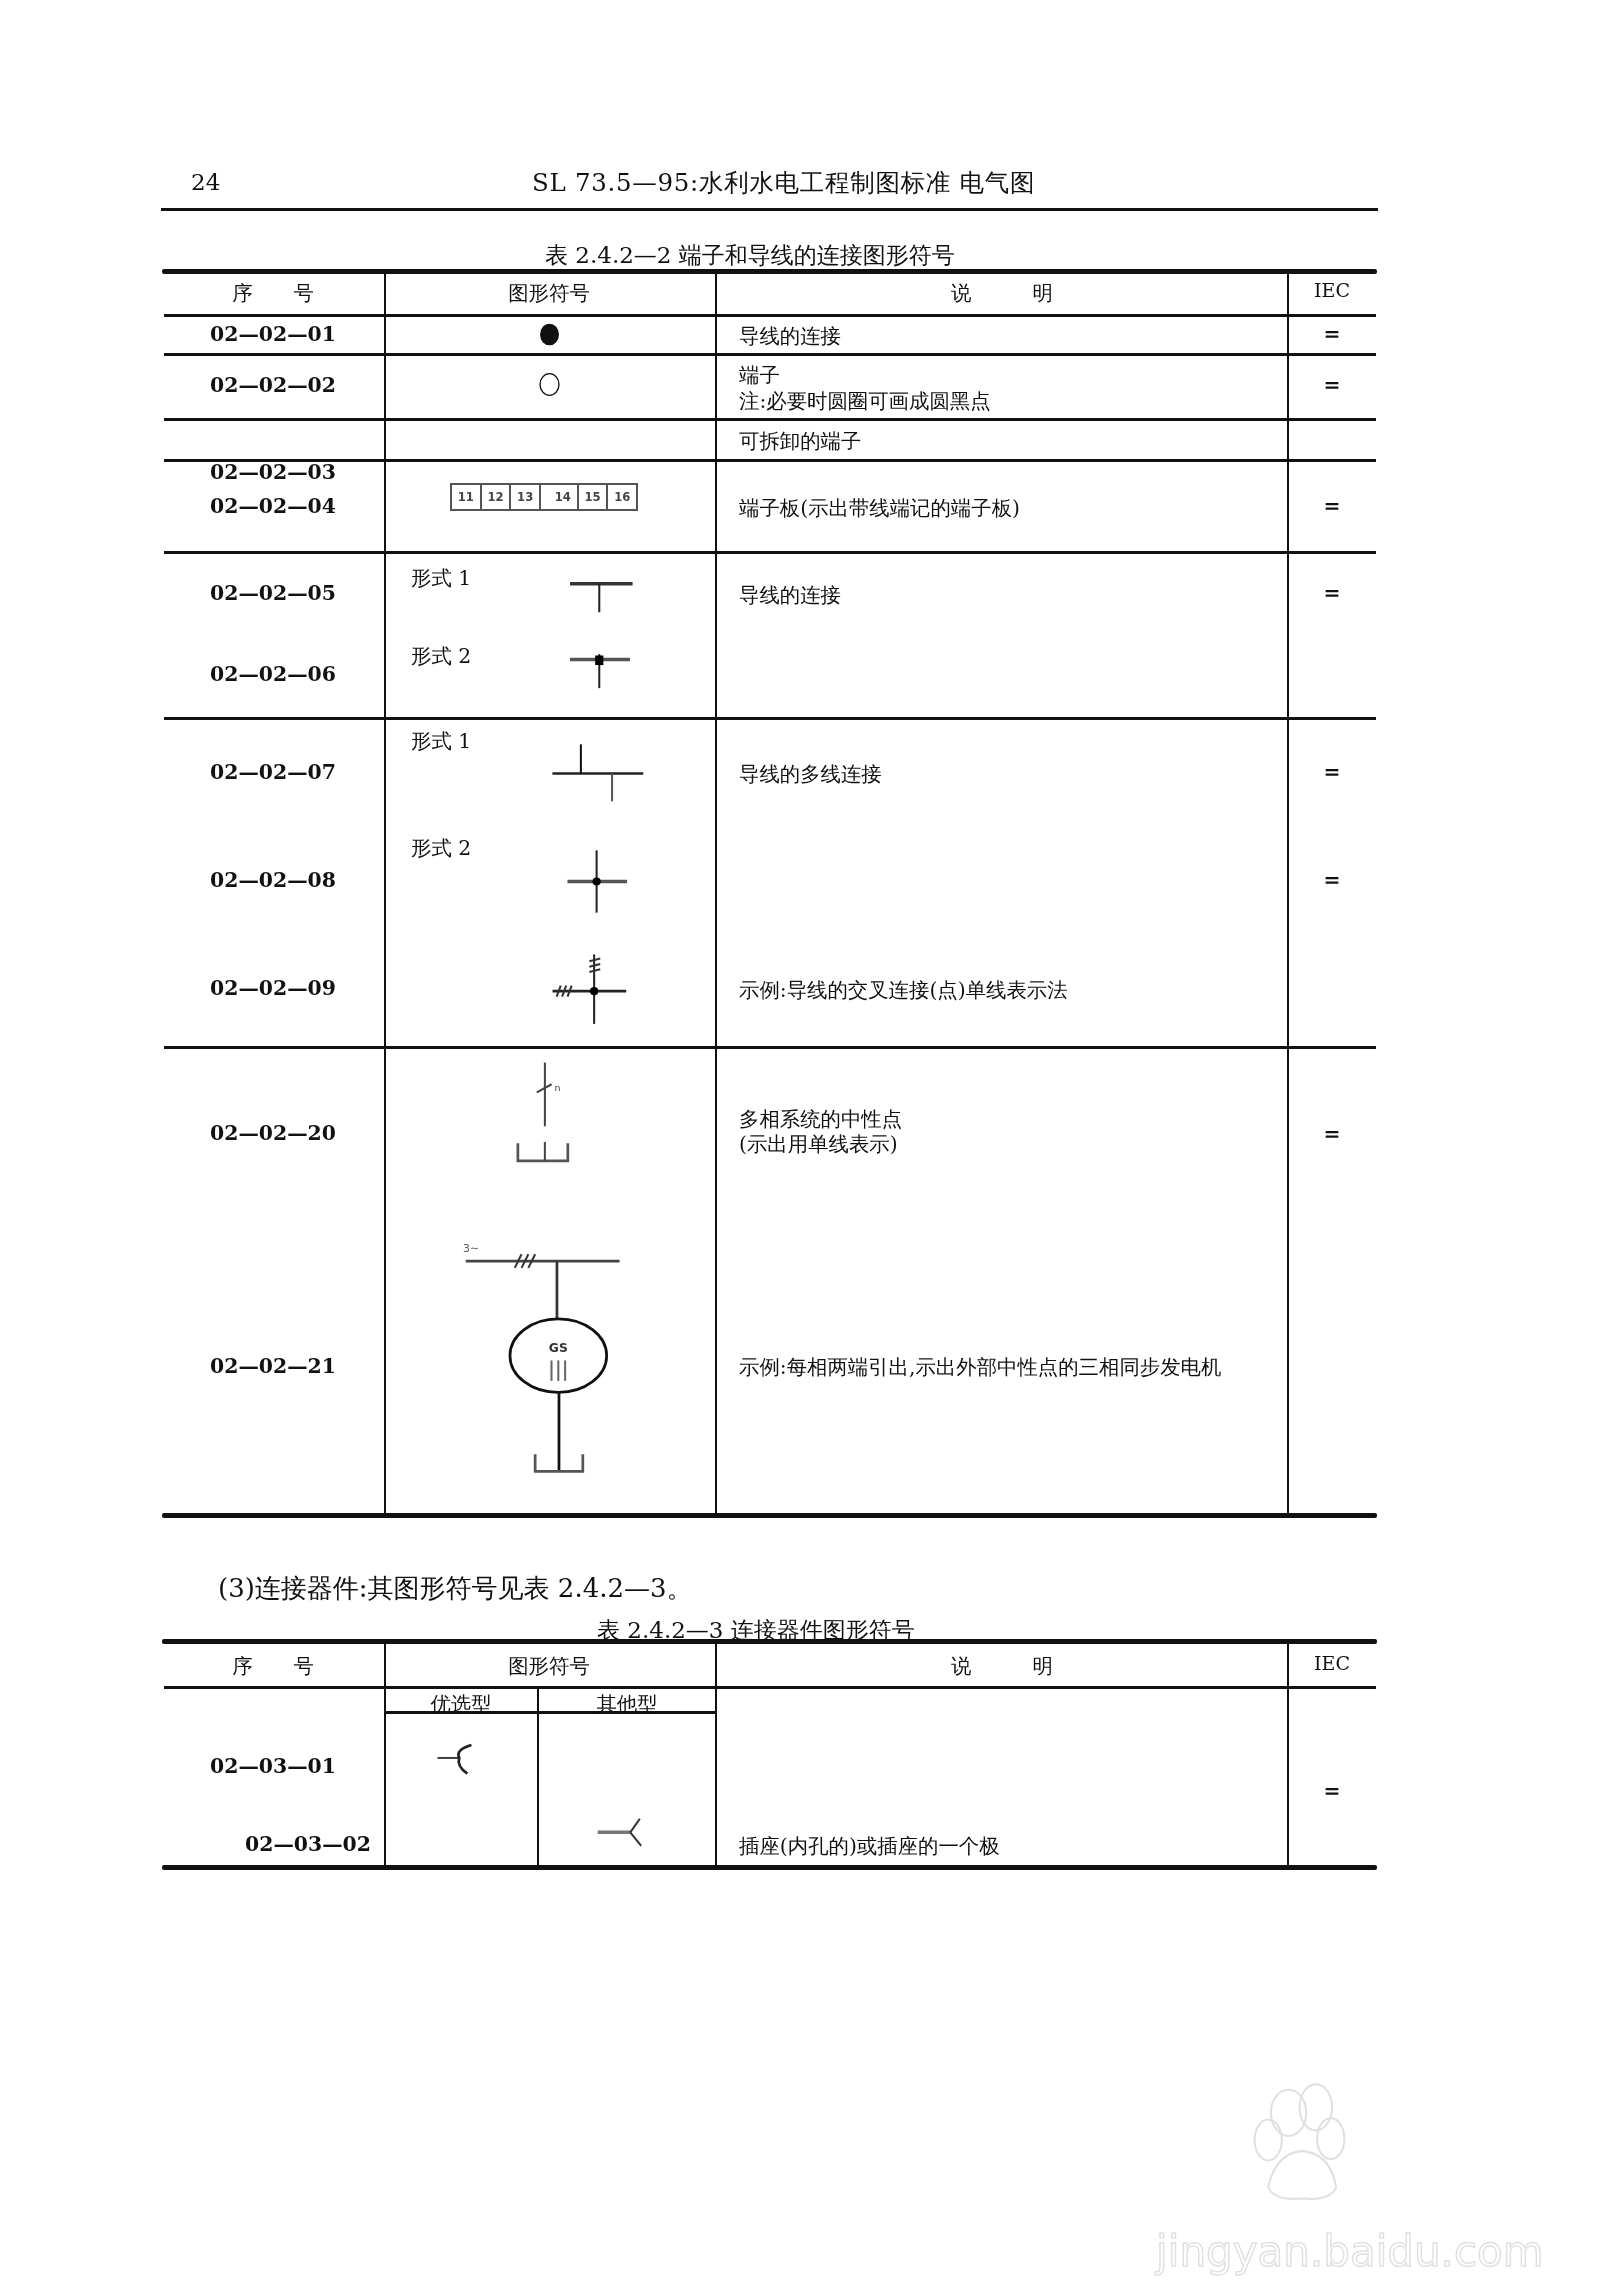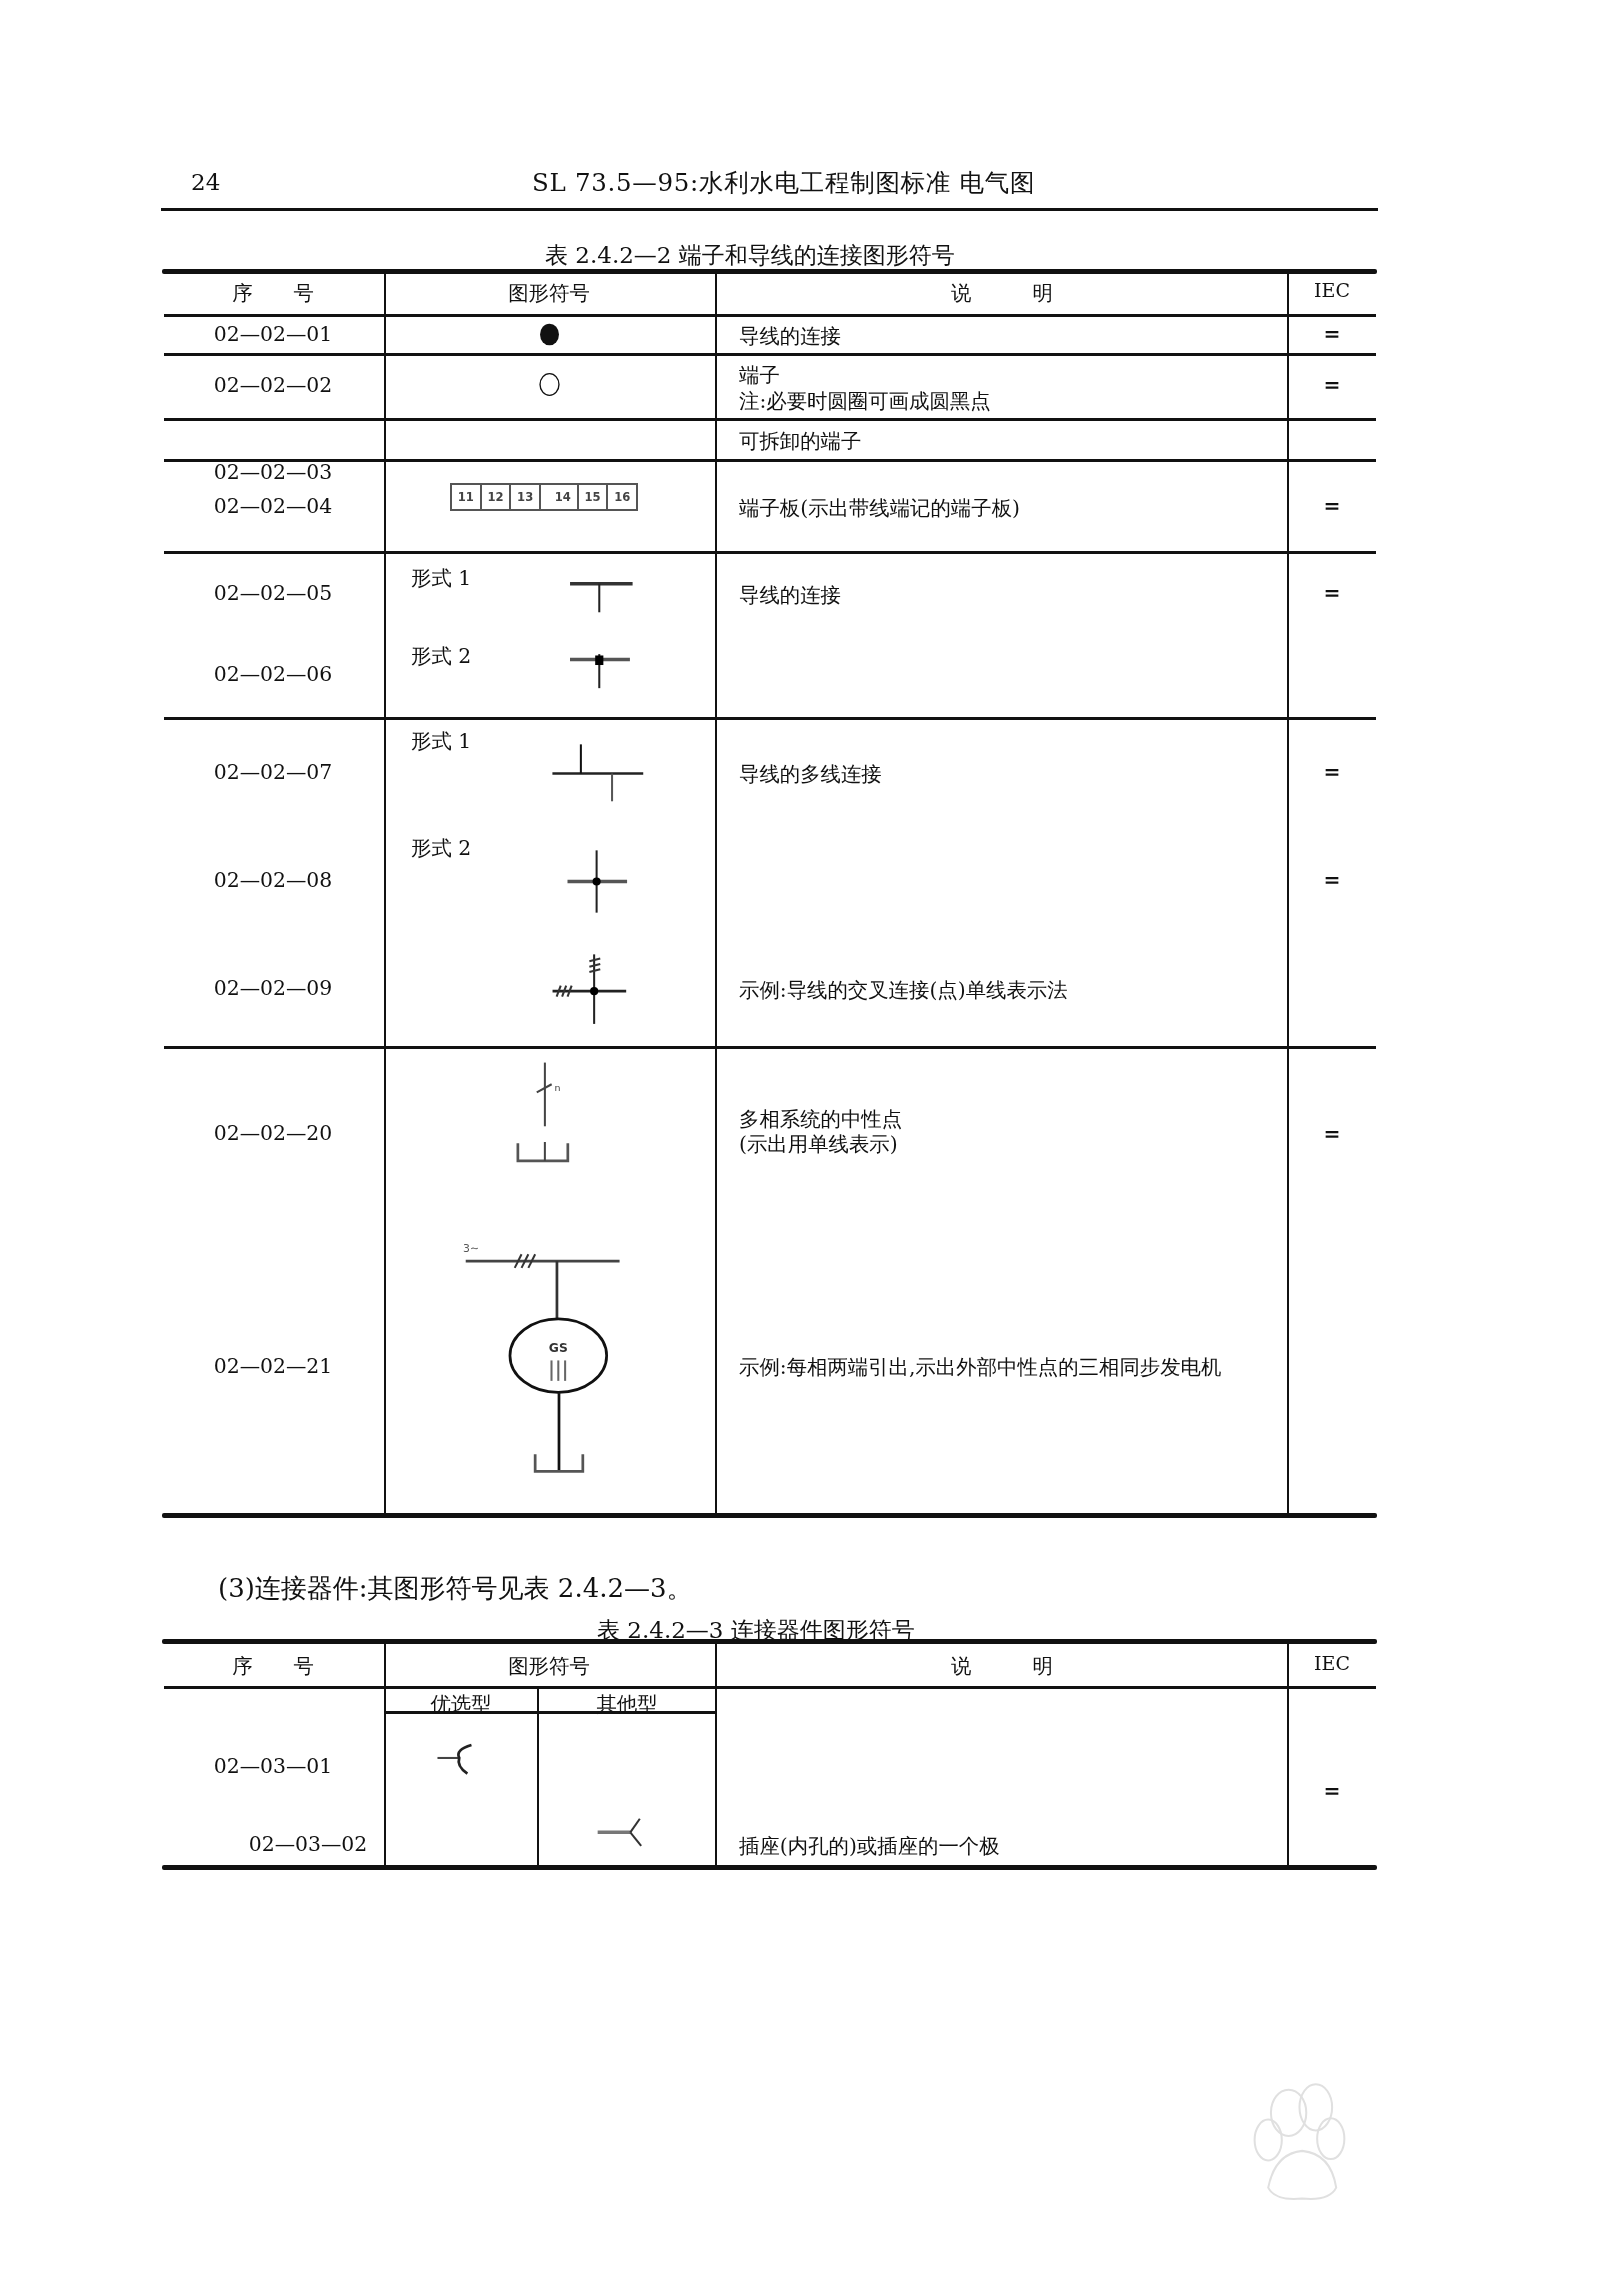--- a/index.html
+++ b/index.html
@@ -8,21 +8,21 @@
   .abs{position:absolute;}
   .page-num{left:191px;top:169px;font-size:23px;}
   .running-title{left:532px;top:166px;font-size:24.5px;letter-spacing:0.7px;}
   .header-rule{left:161px;top:208px;width:1217px;height:2.7px;background:#111;}
   .caption{font-size:23px;white-space:nowrap;}
   .hline{position:absolute;background:#111;}
   .vline{position:absolute;background:#111;width:2px;}
   .thick{height:4.8px;border-radius:2px;}
   .mid{height:3.4px;}
   .cell-text{position:absolute;font-size:20.4px;white-space:nowrap;}
-  .code{font-size:20.4px;}
+  .code{font-size:20.4px;font-weight:bold;}
   .center{transform:translateX(-50%);}
   .iec{font-size:23px;font-weight:bold;}
   .hdr{font-size:20.4px;}
   svg{position:absolute;overflow:visible;}
   .watermark{position:absolute;left:1152px;top:2072px;width:382px;height:204px;}
   .body-text{font-size:26px;}
 </style>
 </head>
 <body>
 
@@ -201,14 +201,15 @@
 <div class="watermark">
   <svg width="382" height="204" style="left:0;top:0;" viewBox="0 0 560 300">
     <g fill="none" stroke="#e0e0e0" stroke-width="3">
       <ellipse cx="200" cy="60" rx="26" ry="34"></ellipse>
         <ellipse cx="240" cy="52" rx="24" ry="34"></ellipse>
       <ellipse cx="170" cy="100" rx="20" ry="30"></ellipse>
         <ellipse cx="262" cy="98" rx="20" ry="30"></ellipse>
       <path d="M170,170 Q180,120 220,116 Q262,120 270,170 Q260,190 220,186 Q180,190 170,170Z"></path>
     </g>
   </svg>
+  <div class="abs" style="left:4.1px;top:155px;font:42px 'DejaVu Sans',sans-serif;color:#fff;-webkit-text-stroke:1.4px #e0e0e0;white-space:nowrap;">jingyan.baidu.com</div>
 </div>
 
 
 </body></html>

